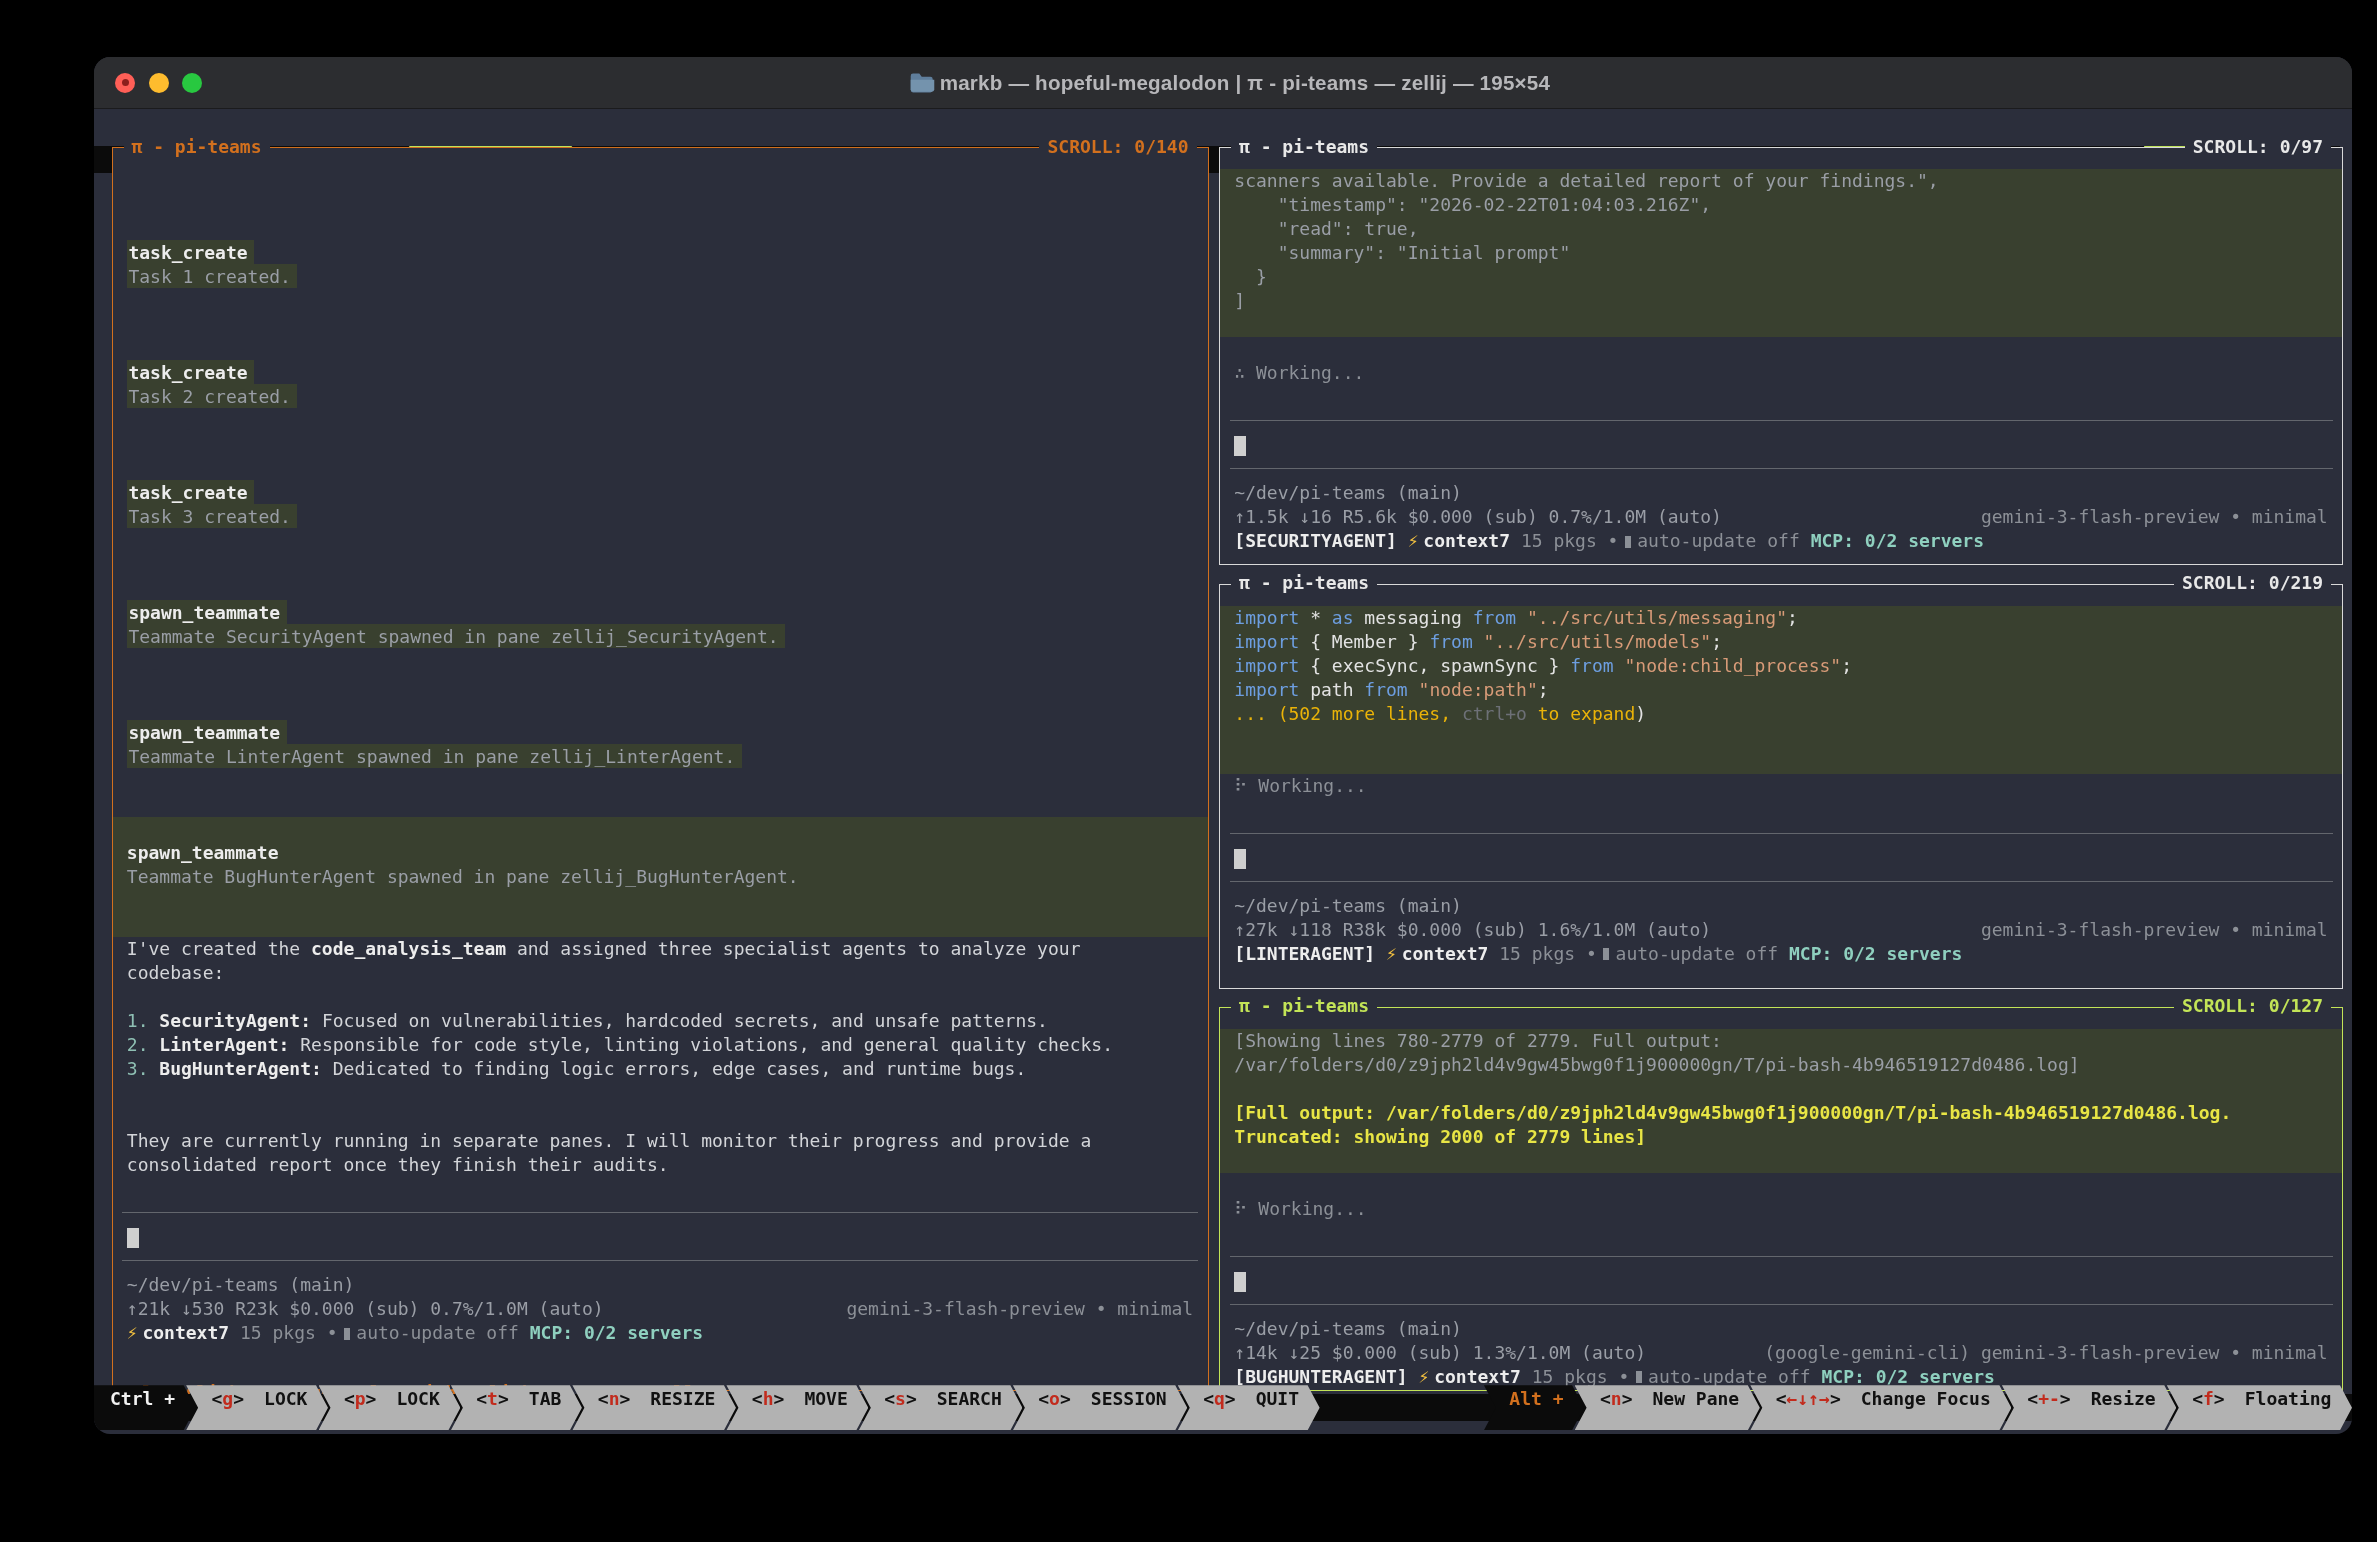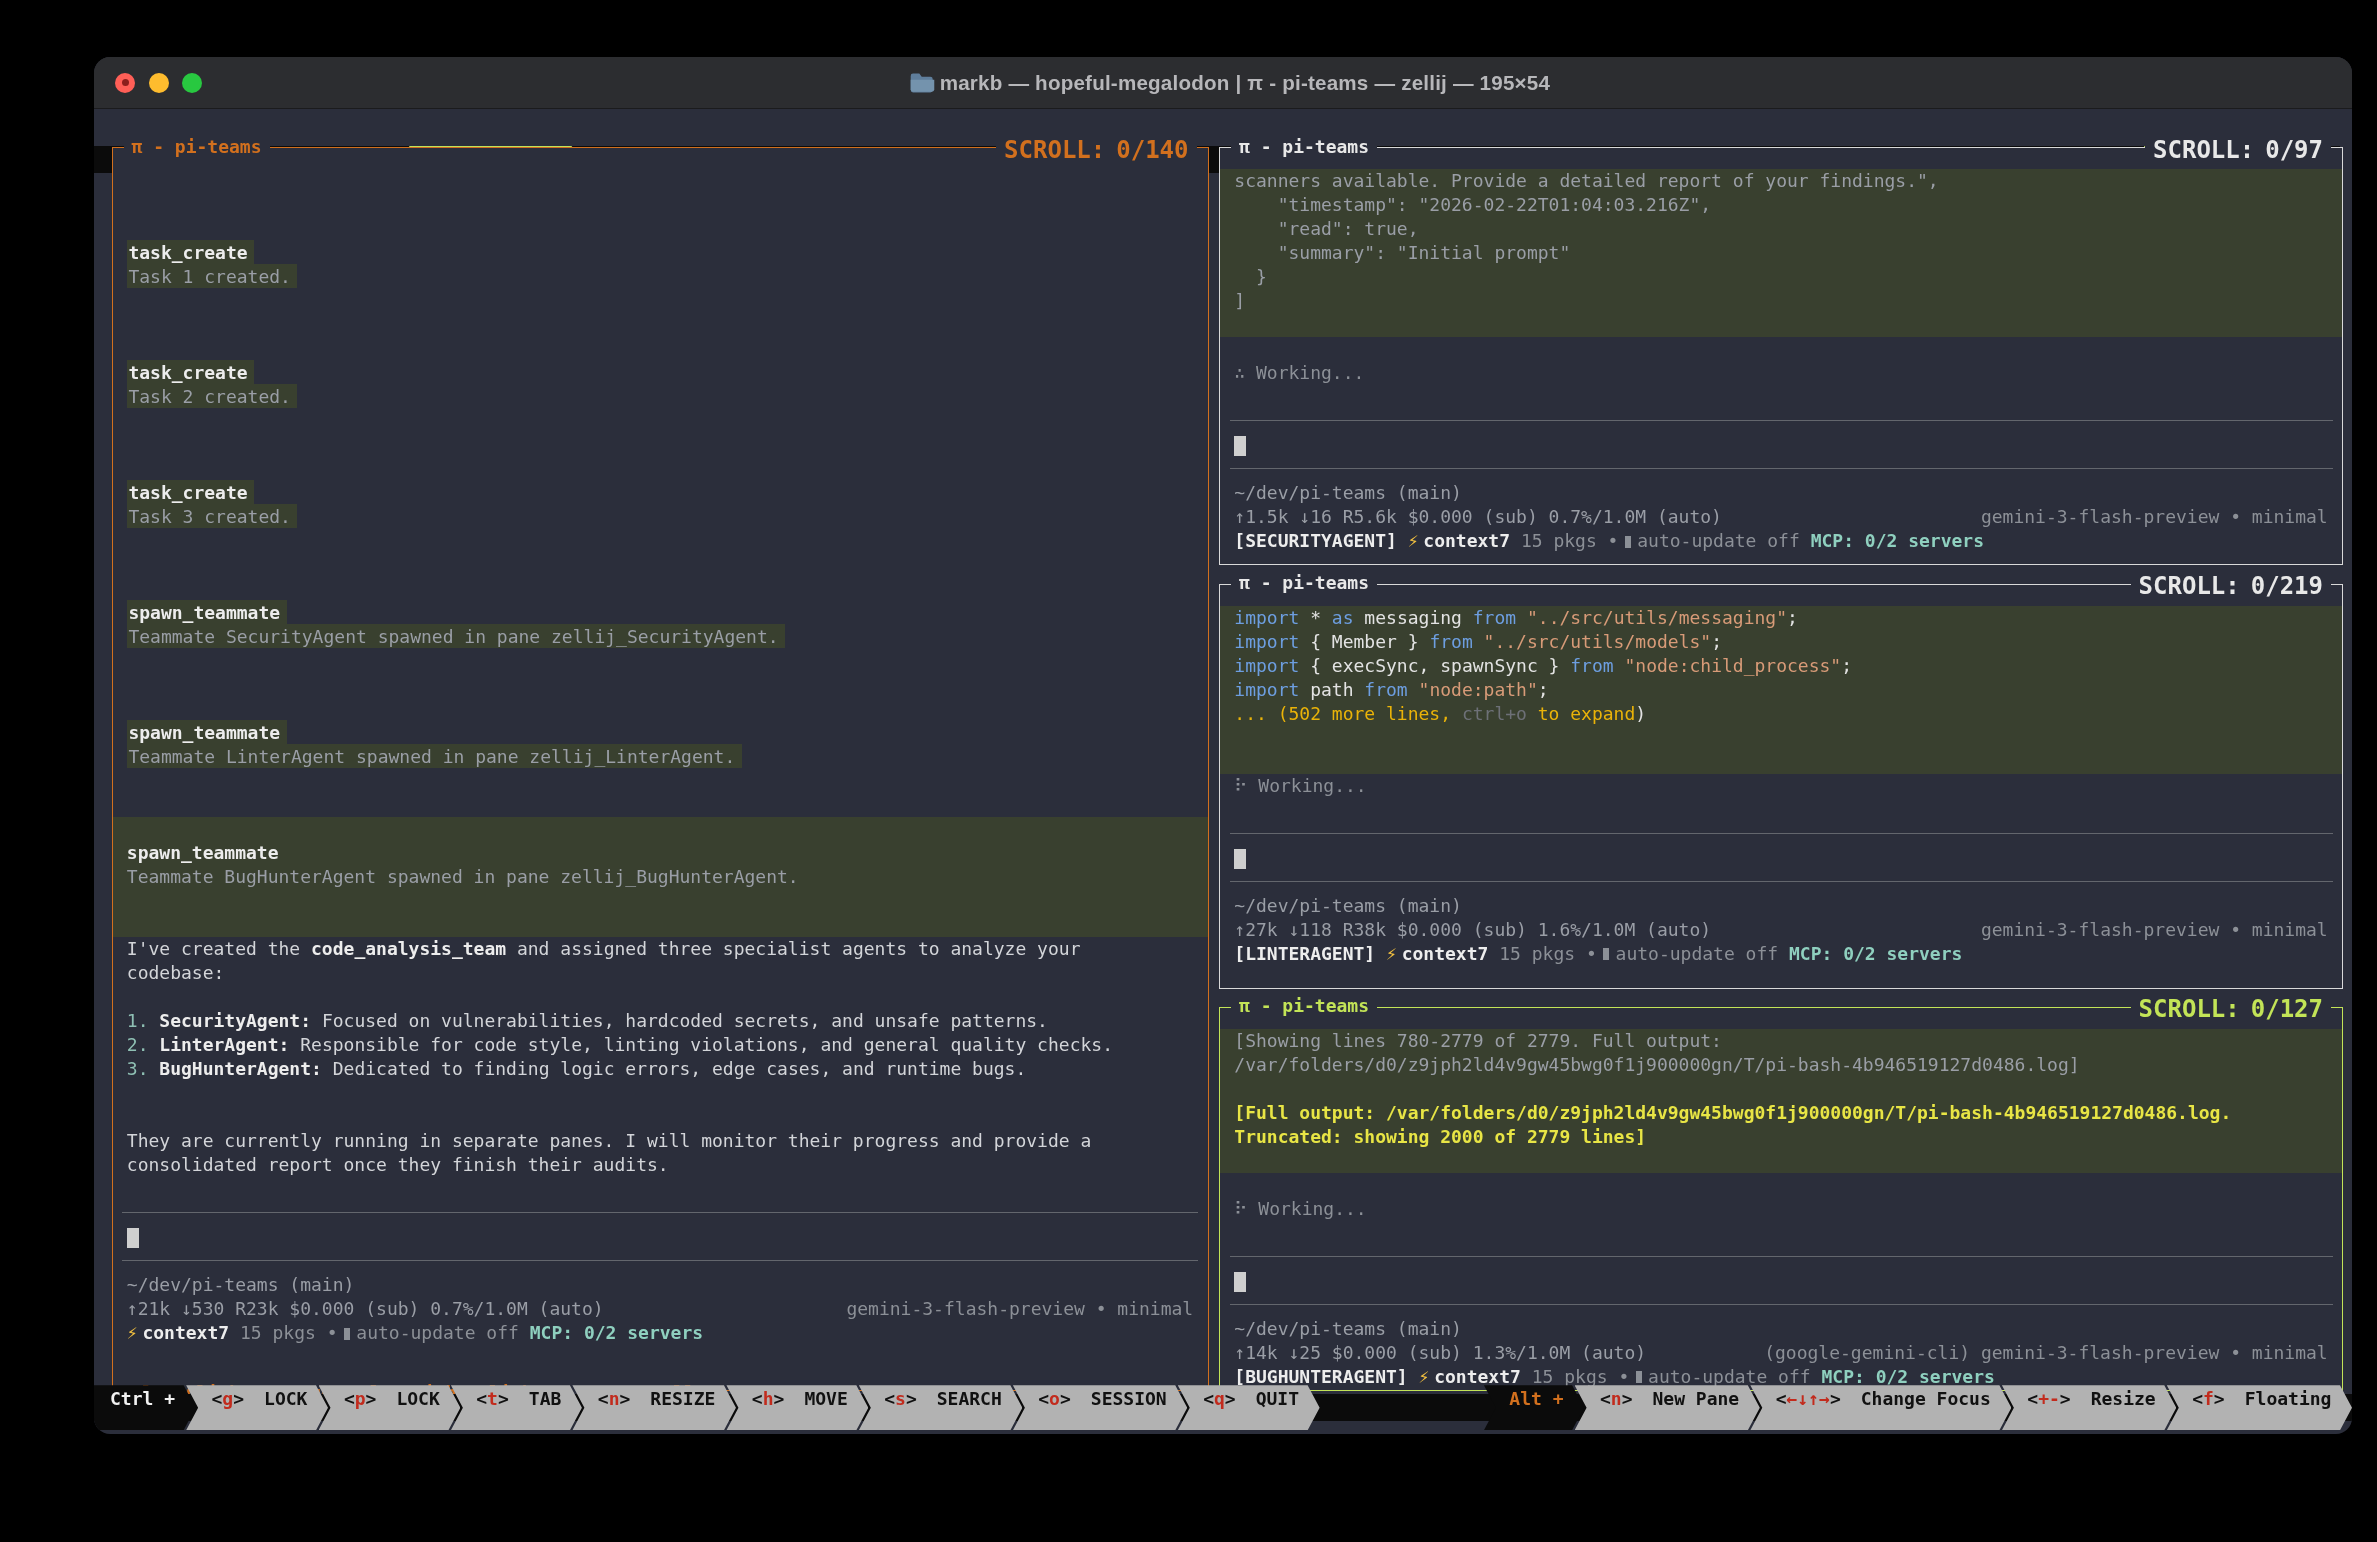--- a/index.html
+++ b/index.html
@@ -47,21 +47,21 @@
   .workspace { position:absolute; left:0; top:80px; right:0; bottom:40px; }
   .pane { position:absolute; border:1.6px solid #d9d9d9; background:#2b2e3b; }
   .pane.focus-orange { border-color:#d2701e; }
   .pane.focus-green  { border-color:#c3e457; }
   .ptitle {
     position:absolute; top:-12.7px; left:11px; padding:0 8px; background:#2b2e3b;
     font-size:18px; font-weight:bold; color:#e8e8e8; white-space:pre;
   }
   .pscroll {
     position:absolute; top:-12.7px; right:11px; padding:0 8px; background:#2b2e3b;
-    font-size:24px; font-weight:bold; color:#e8e8e8; white-space:pre;
+    font-size:18px; font-weight:bold; color:#e8e8e8; white-space:pre;
   }
   .focus-orange>.ptitle, .focus-orange>.pscroll { color:#d2701e; }
   .focus-green>.ptitle,  .focus-green>.pscroll  { color:#c3e457; }
   .pscroll .sv { margin-left:11px; }
   .pfooter {
     position:absolute; bottom:-12.7px; left:11px; padding:0 8px; background:#2b2e3b;
     font-size:18px; font-weight:bold; color:#d2701e; white-space:pre;
   }
   .pcontent { position:absolute; inset:0; padding:20.6px 14.3px 0 14.3px; overflow:hidden; }
   .row { height:24px; line-height:24px; font-size:18px; white-space:pre; }

